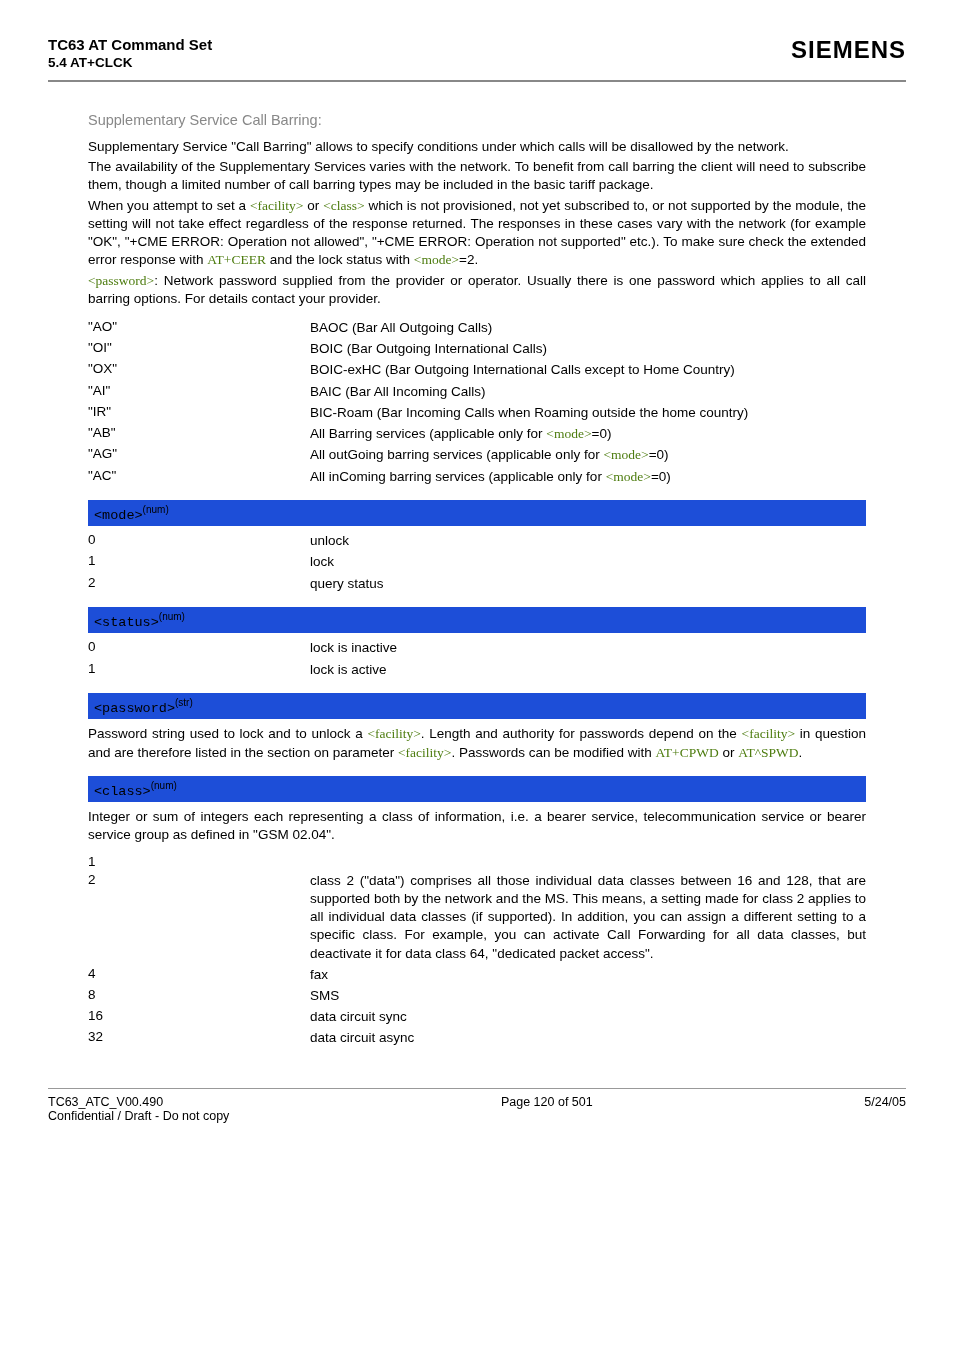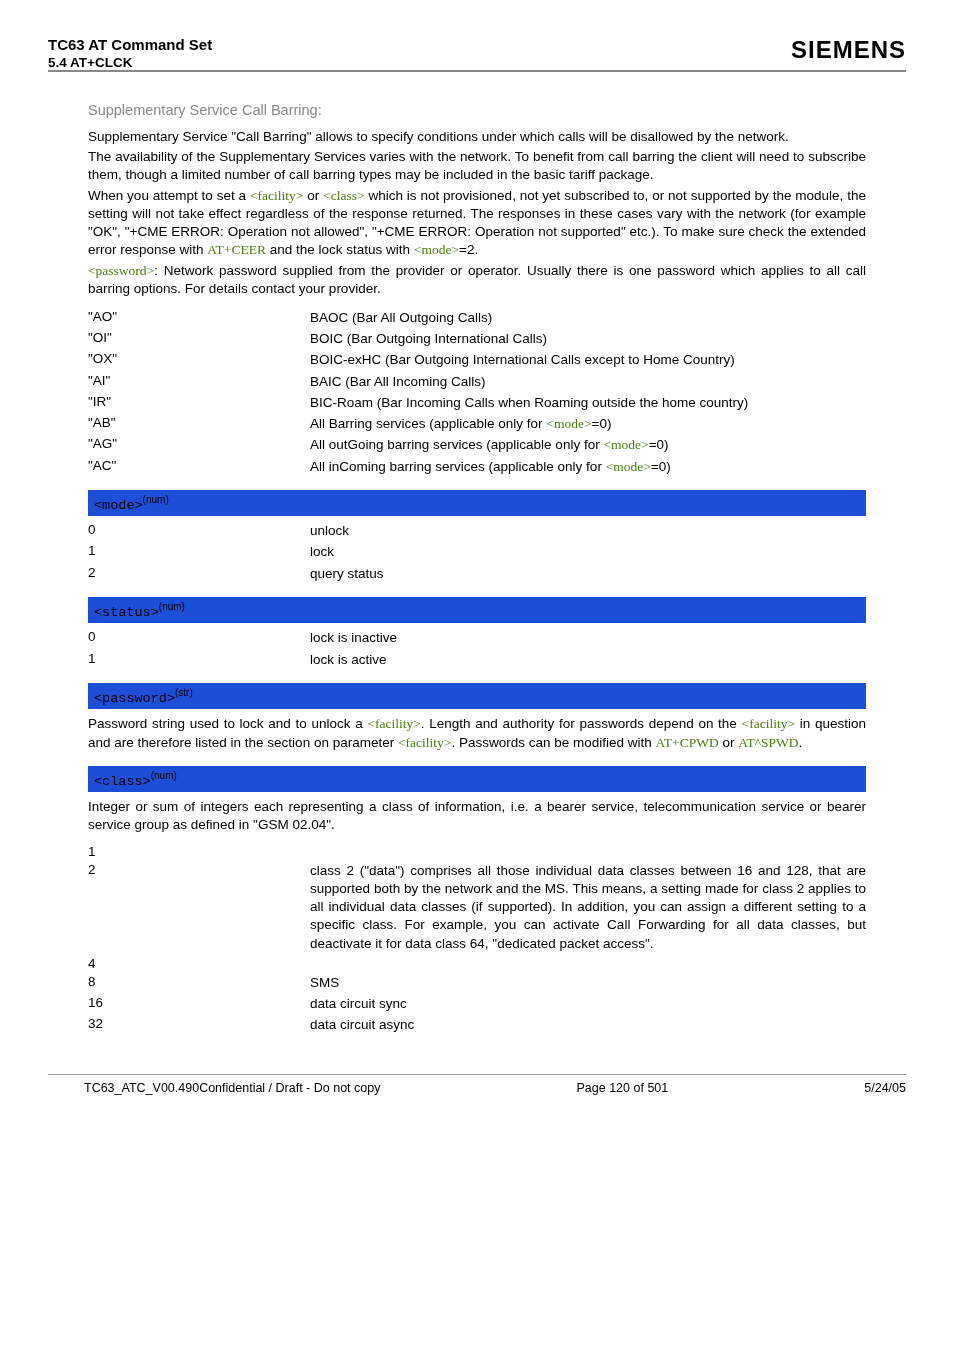--- a/index.html
+++ b/index.html
@@ -10,20 +10,21 @@
     background: #fff;
     width: 954px;
     margin: 0 auto;
     padding: 0;
   }
   .page { padding: 36px 48px 20px 48px; }
   .header {
     display: flex;
     justify-content: space-between;
     align-items: flex-start;
+    padding-bottom: 10px;
     border-bottom: 2px solid #888;
     margin-bottom: 30px;
     gap: 32px;
   }
   .header-left { display: flex; flex-direction: column; }
   .doc-title { font-weight: bold; font-size: 15px; }
   .doc-section { font-weight: bold; font-size: 13.5px; margin-top: 2px; }
   .brand { font-family: Arial, sans-serif; font-weight: 900; font-size: 24px; letter-spacing: 1px; }
   .content { padding: 0 40px; }
   h4.subhead { color: #888; font-weight: normal; font-size: 14.5px; margin-bottom: 10px; }
@@ -42,21 +43,21 @@
   }
   .param-header sup { font-family: Arial, sans-serif; font-size: 10px; }
   .footer {
     margin-top: 40px;
     padding-top: 6px;
     border-top: 1px solid #999;
     display: flex;
     justify-content: space-between;
     font-size: 12.5px;
   }
-  .footer-left { display: flex; flex-direction: row; margin-left: 36px; }
+  .footer-left { display: flex; flex-direction: column; }
   .quote::before { content: '"'; }
   .quote::after { content: '"'; }
 </style>
 </head>
 <body>
 
 <div class="page">
   <div class="header">
     <div class="header-left">
       <span class="doc-title">TC63 AT Command Set</span>
@@ -149,20 +150,21 @@
     <div style="height:4px"></div>
     <div class="param-row">
         <div class="param-key">1</div>
       </div>
     <div class="param-row">
         <div class="param-key">2</div>
         <div class="param-val">class 2 ("data") comprises all those individual data classes between 16 and 128, that are supported both by the network and the MS. This means, a setting made for class 2 applies to all individual data classes (if supported). In addition, you can assign a different setting to a specific class. For example, you can activate Call Forwarding for all data classes, but deactivate it for data class 64, "dedicated packet access".</div>
       </div>
     <div class="param-row">
         <div class="param-key">4</div>
+        <div class="param-val">fax</div>
       </div>
     <div class="param-row">
         <div class="param-key">8</div>
         <div class="param-val">SMS</div>
       </div>
     <div class="param-row">
         <div class="param-key">16</div>
         <div class="param-val">data circuit sync</div>
       </div>
     <div class="param-row">

